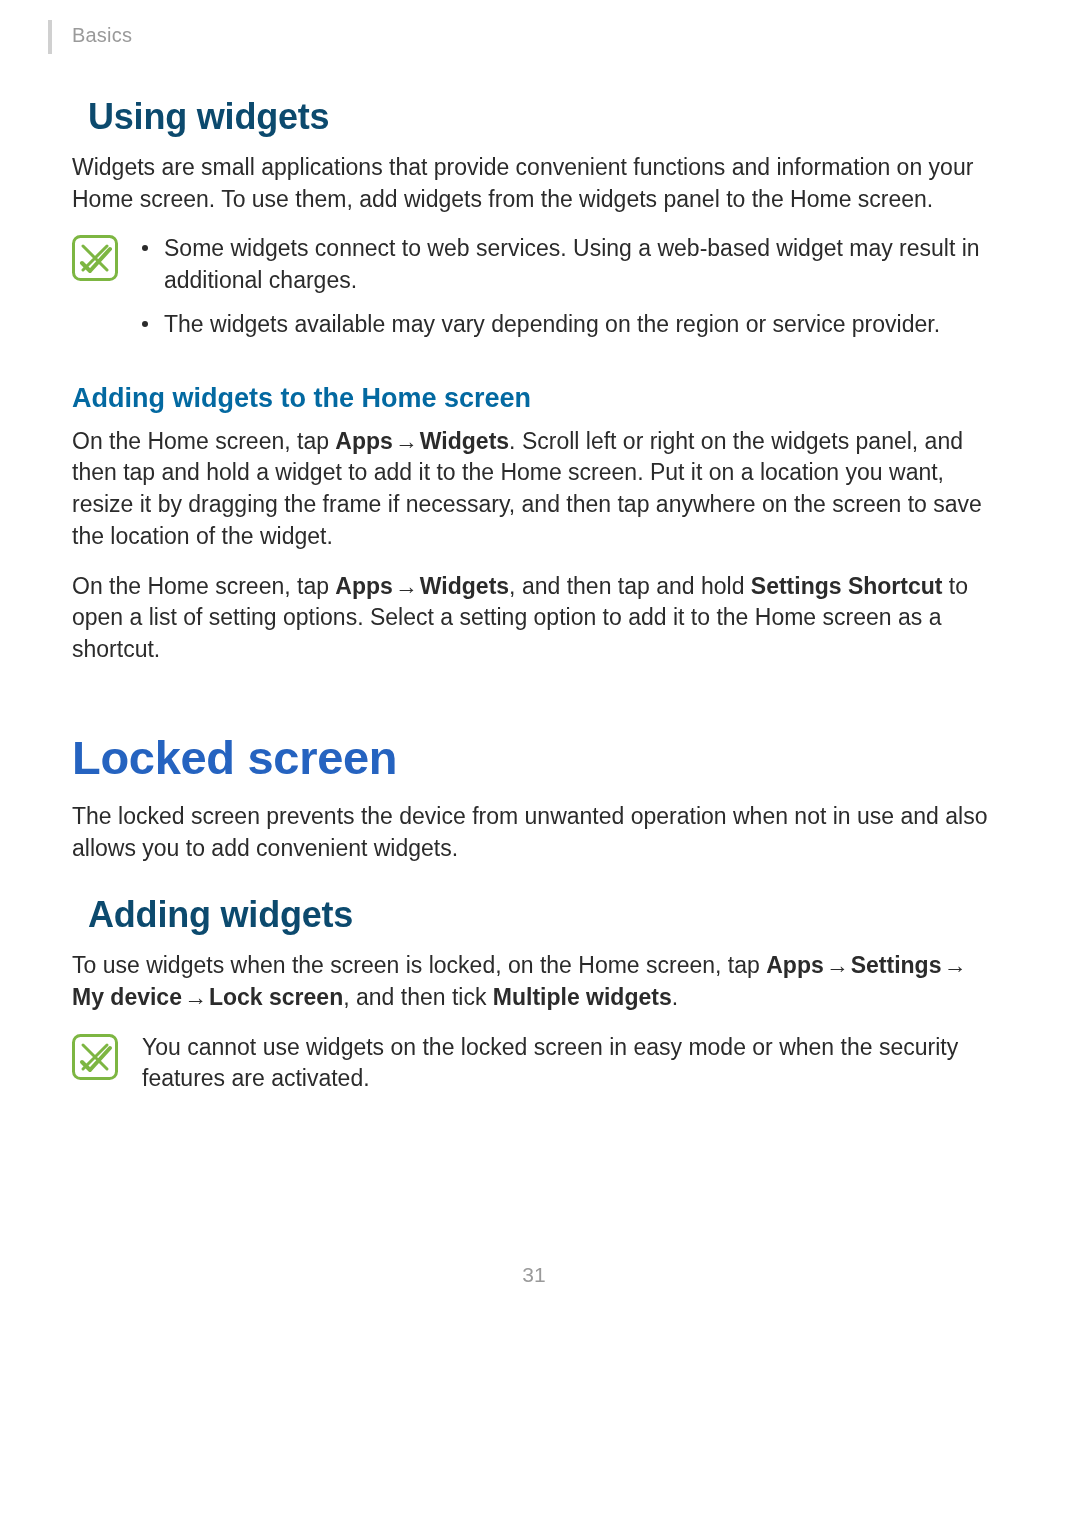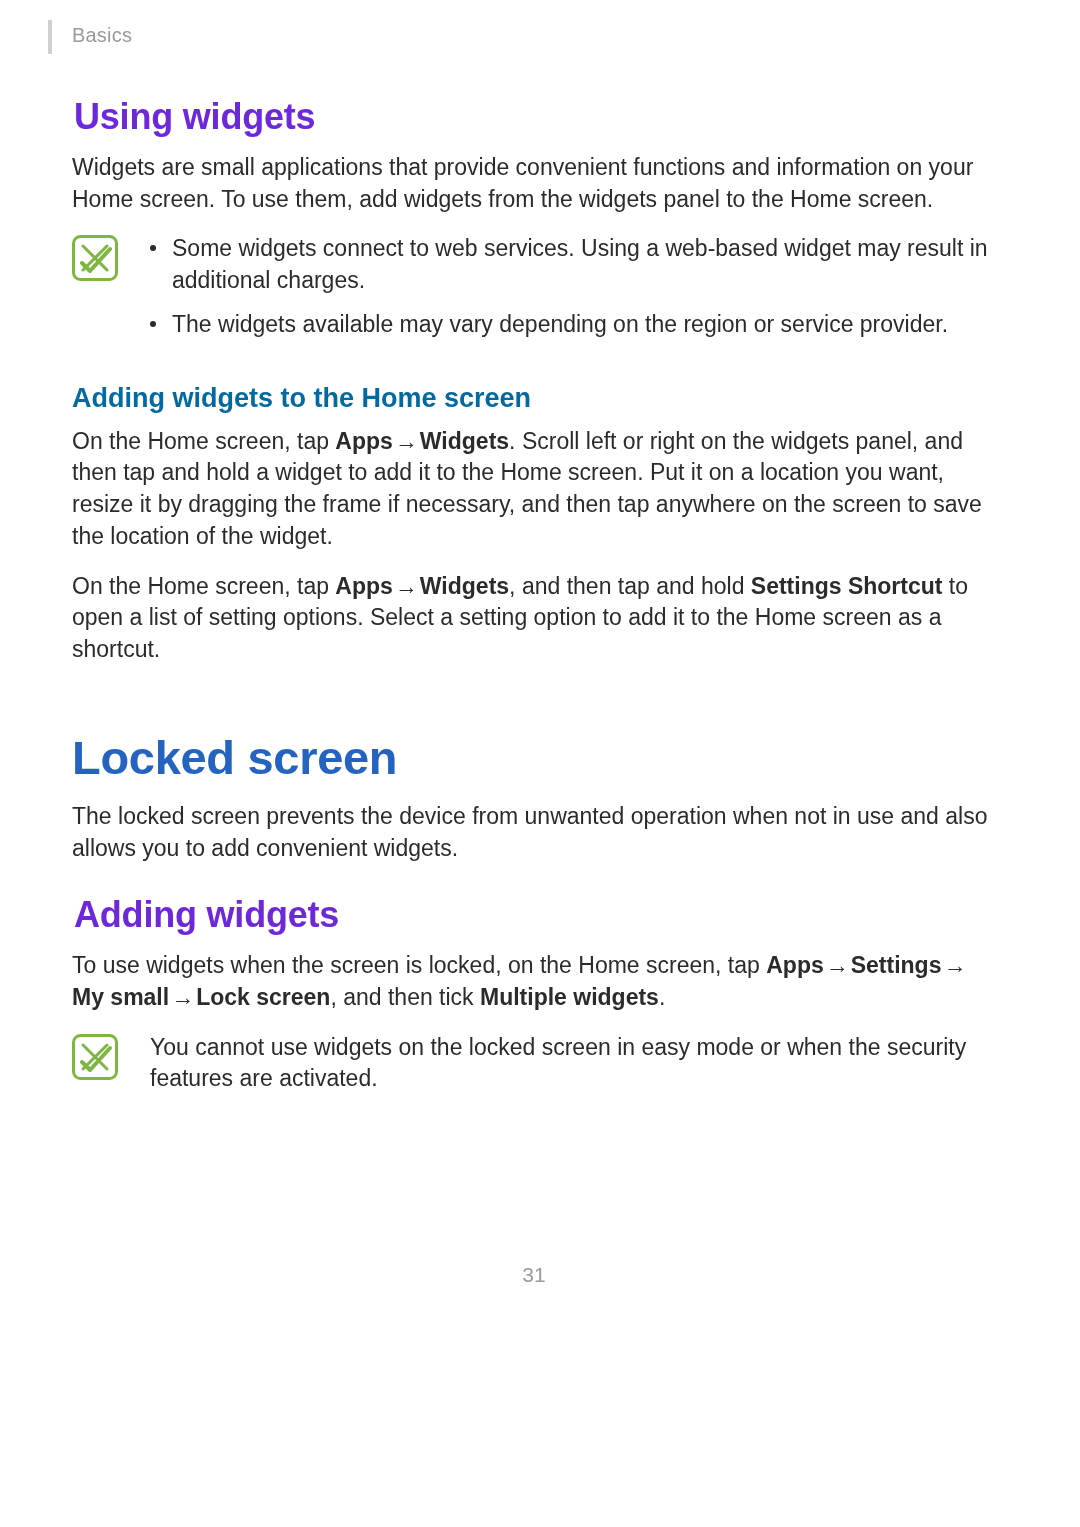--- a/index.html
+++ b/index.html
@@ -30,24 +30,24 @@
     left: 72px;
     top: 24px;
     font-size: 20px;
     color: #9a9a9a;
     letter-spacing: 0.2px;
   }
   .content {
     margin-top: 60px;
   }
   h2.teal {
-    color: #6d28d9;
+    color: #0c4a6e;
     font-weight: 700;
     font-size: 36px;
-    margin: 30px 0 14px 2px;
+    margin: 30px 0 14px 16px;
     letter-spacing: -0.2px;
   }
   h1.blue {
     color: #2563c0;
     font-weight: 700;
     font-size: 47px;
     margin: 64px 0 16px 0;
     letter-spacing: -0.3px;
   }
   h3.black {
@@ -58,21 +58,21 @@
   }
   p.body {
     font-size: 23px;
     line-height: 1.38;
     margin: 8px 0 18px 0;
     color: #2b2b2b;
   }
   .note-block {
     display: flex;
     align-items: flex-start;
-    gap: 32px;
+    gap: 24px;
     margin: 10px 0 14px 0;
   }
   .note-icon {
     flex: 0 0 46px;
     height: 46px;
     margin-top: 2px;
   }
   .note-icon svg { display:block; }
   .note-body {
     flex: 1;
@@ -147,21 +147,21 @@
 
     <p class="body">
       <span>On the Home screen, tap </span><span class="bold">Apps</span><span class="arrow"> → </span><span class="bold">Widgets</span><span>, and then tap and hold </span><span class="bold">Settings Shortcut</span><span> to open a list of setting options. Select a setting option to add it to the Home screen as a shortcut.</span>
     </p>
 
     <h1 class="blue">Locked screen</h1>
     <p class="body">The locked screen prevents the device from unwanted operation when not in use and also allows you to add convenient widgets.</p>
 
     <h2 class="teal">Adding widgets</h2>
     <p class="body">
-      <span>To use widgets when the screen is locked, on the Home screen, tap </span><span class="bold">Apps</span><span class="arrow"> → </span><span class="bold">Settings</span><span class="arrow"> → </span><span class="bold">My small</span><span class="arrow"> → </span><span class="bold">Lock screen</span><span>, and then tick </span><span class="bold">Multiple widgets</span><span>.</span>
+      <span>To use widgets when the screen is locked, on the Home screen, tap </span><span class="bold">Apps</span><span class="arrow"> → </span><span class="bold">Settings</span><span class="arrow"> → </span><span class="bold">My device</span><span class="arrow"> → </span><span class="bold">Lock screen</span><span>, and then tick </span><span class="bold">Multiple widgets</span><span>.</span>
     </p>
 
     <div class="note-block">
       <div class="note-icon">
         <svg width="46" height="46" viewBox="0 0 46 46">
           <rect x="1.5" y="1.5" width="43" height="43" rx="7" ry="7" fill="none" stroke="#7db642" stroke-width="3"></rect>
           <path d="M11 11 L35 35 M35 11 L11 35" stroke="#7db642" stroke-width="3" stroke-linecap="round" fill="none"></path>
           <path d="M10 28 L18 36 L38 14" stroke="#7db642" stroke-width="4" stroke-linecap="round" stroke-linejoin="round" fill="none"></path>
         </svg>
       </div>

